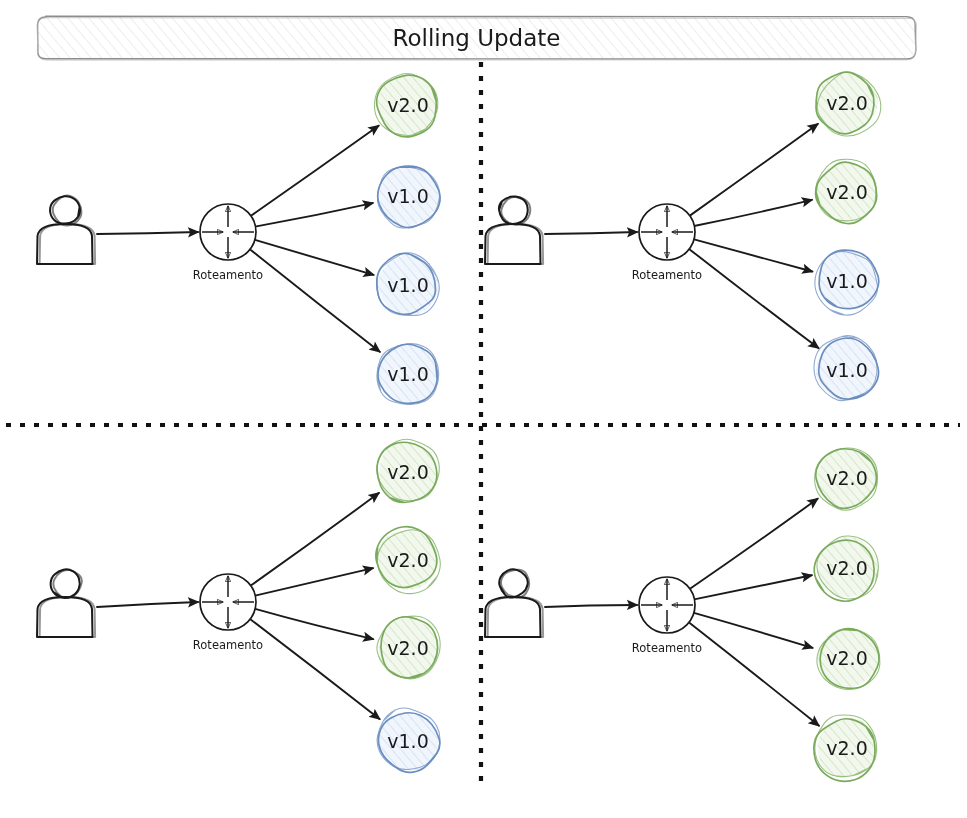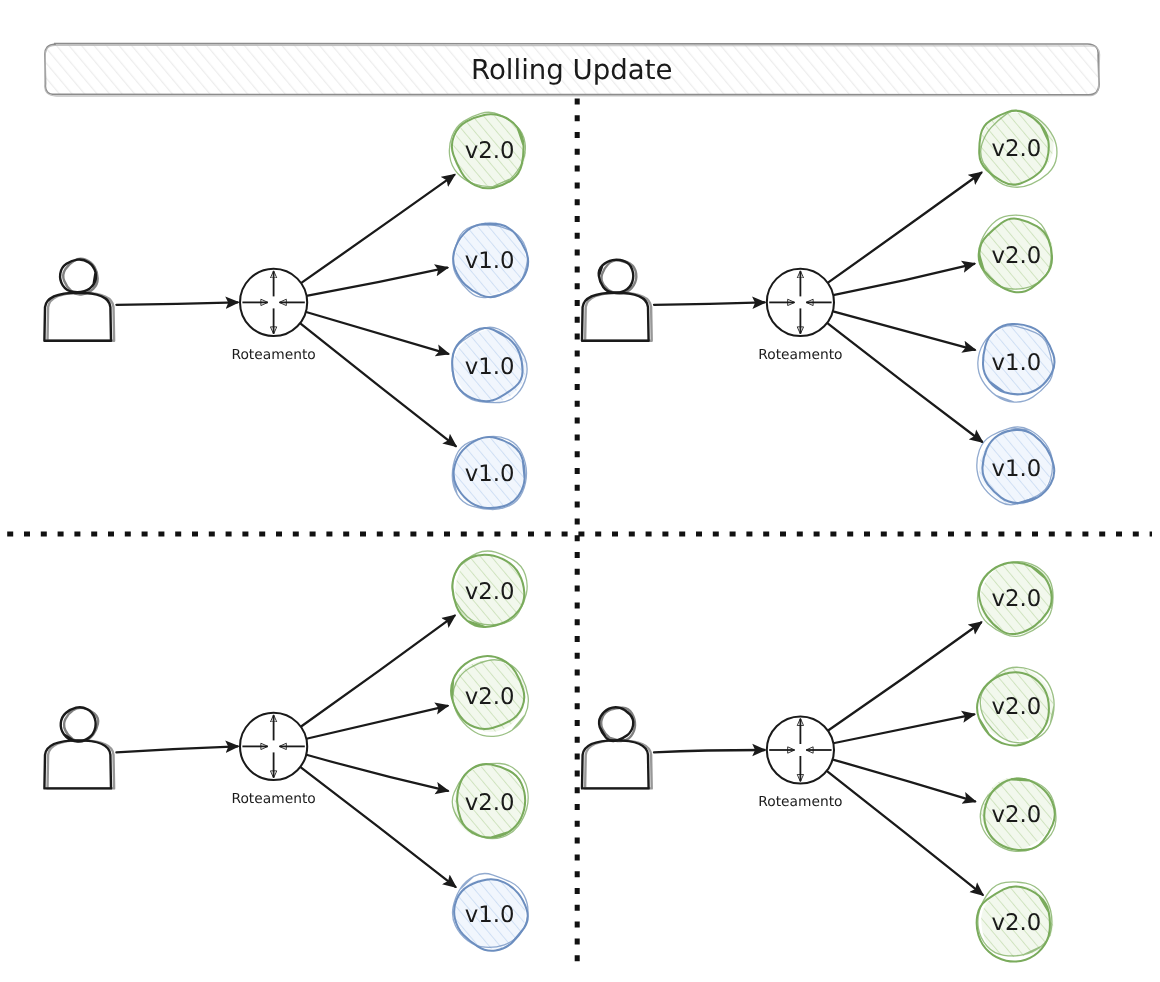--- a/index.html
+++ b/index.html
@@ -1,18 +1,18 @@
 <!DOCTYPE html>
 <html><head>
 <meta charset="utf-8">
 <style>
   html,body{margin:0;padding:0;background:#ffffff;}
   body{width:967px;height:818px;overflow:hidden;
        font-family:"DejaVu Sans","Liberation Sans",sans-serif;}
-  #stage{position:relative;width:967px;height:618px;margin-top:20px;}
+  #stage{position:relative;width:967px;height:618px;}
   #canvas{position:absolute;left:0;top:0;}
 </style>
 </head>
 <body>
 
 <div id="stage">
   <svg id="canvas" width="967" height="818" viewBox="0 0 967 818">
     <defs>
       <pattern id="hatch-green" width="7" height="7" patternTransform="rotate(-40)" patternUnits="userSpaceOnUse">
         <rect width="7" height="7" fill="#f2f8ed"></rect>

